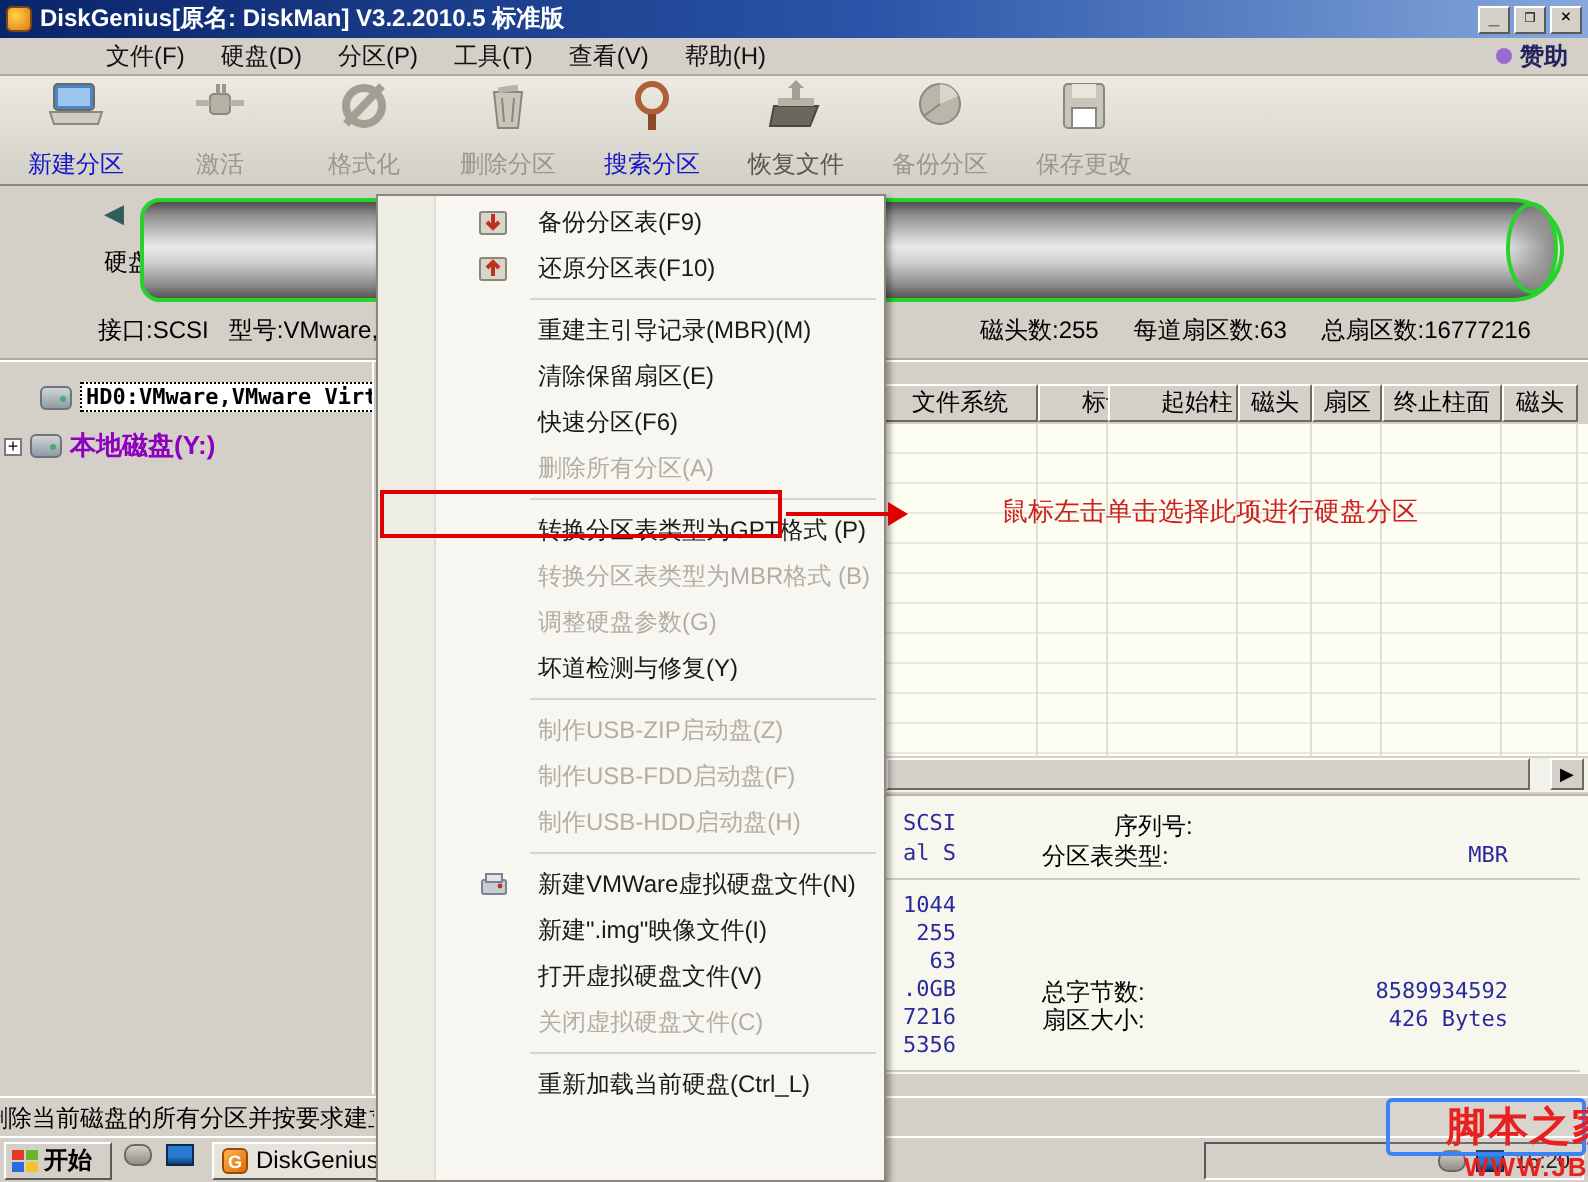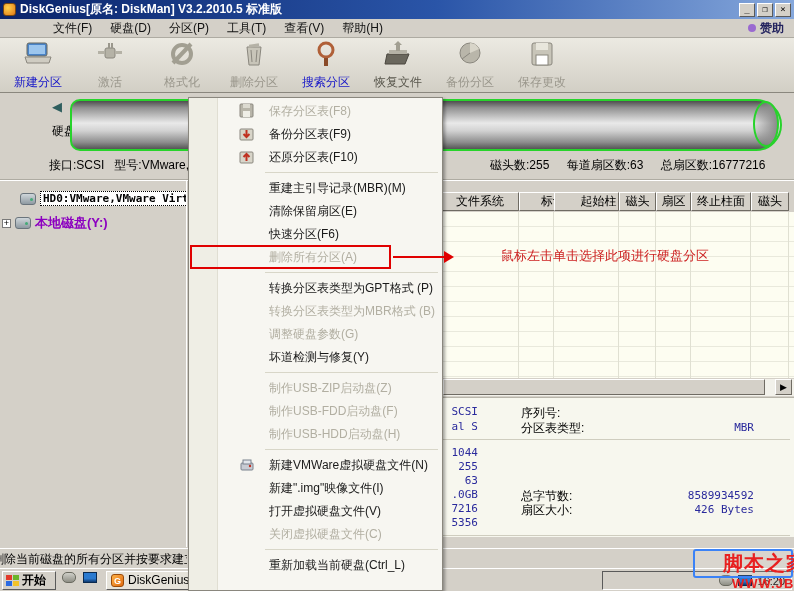--- a/index.html
+++ b/index.html
@@ -262,21 +262,21 @@
 
   <div id="infopanel" class="abs">
     <div class="frag" style="top:7px;">SCSI</div>
     <div class="frag" style="top:22px;">al S</div>
     <div class="frag" style="top:48px;">1044</div>
     <div class="frag" style="top:62px;">255</div>
     <div class="frag" style="top:76px;">63</div>
     <div class="frag" style="top:90px;">.0GB</div>
     <div class="frag" style="top:104px;">7216</div>
     <div class="frag" style="top:118px;">5356</div>
-    <div class="ilabel" style="top:7px;">序列号:</div>
+    <div class="ilabel" style="top:7px;margin-left:36px;">序列号:</div>
     <div class="ilabel" style="top:22px;">分区表类型:</div>
     <div class="ivalue" style="top:23px;">MBR</div>
     <div class="ilabel" style="top:90px;">总字节数:</div>
     <div class="ivalue" style="top:91px;">8589934592</div>
     <div class="ilabel" style="top:104px;">扇区大小:</div>
     <div class="ivalue" style="top:105px;">426 Bytes</div>
     <div id="info-sep1"></div>
     <div id="info-sep2"></div>
   </div>
 
@@ -301,28 +301,20 @@
       <span>DiskGenius[原名</span>
     </div>
     <div id="tray">
       <span class="tray-ico1"></span>
       <span class="tray-ico2"></span>
       <span>16:20</span>
     </div>
   </div>
 
   <div id="ctxmenu" class="abs">
-    <div class="mi dis">
-      <span class="mico"><svg width="18" height="16">
-            <rect x="2" y="1" width="13" height="13" rx="1" fill="#b8b5a9" stroke="#8a877e"></rect>
-            <rect x="5" y="1" width="7" height="4" fill="#dcdad0"></rect>
-            <rect x="5" y="8" width="7" height="6" fill="#efeee6"></rect>
-          </svg></span>
-      <span>保存分区表(F8)</span>
-    </div>
     <div class="mi">
       <span class="mico"><svg width="18" height="16">
             <rect x="2" y="3" width="13" height="11" rx="1" fill="#d8d5c9" stroke="#8a877e"></rect>
             <path d="M8.5 4 L8.5 10 M5.5 8 L8.5 11 L11.5 8" stroke="#c03020" stroke-width="2" fill="none"></path>
           </svg></span>
       <span>备份分区表(F9)</span>
     </div>
     <div class="mi">
       <span class="mico"><svg width="18" height="16">
             <rect x="2" y="3" width="13" height="11" rx="1" fill="#d8d5c9" stroke="#8a877e"></rect>

